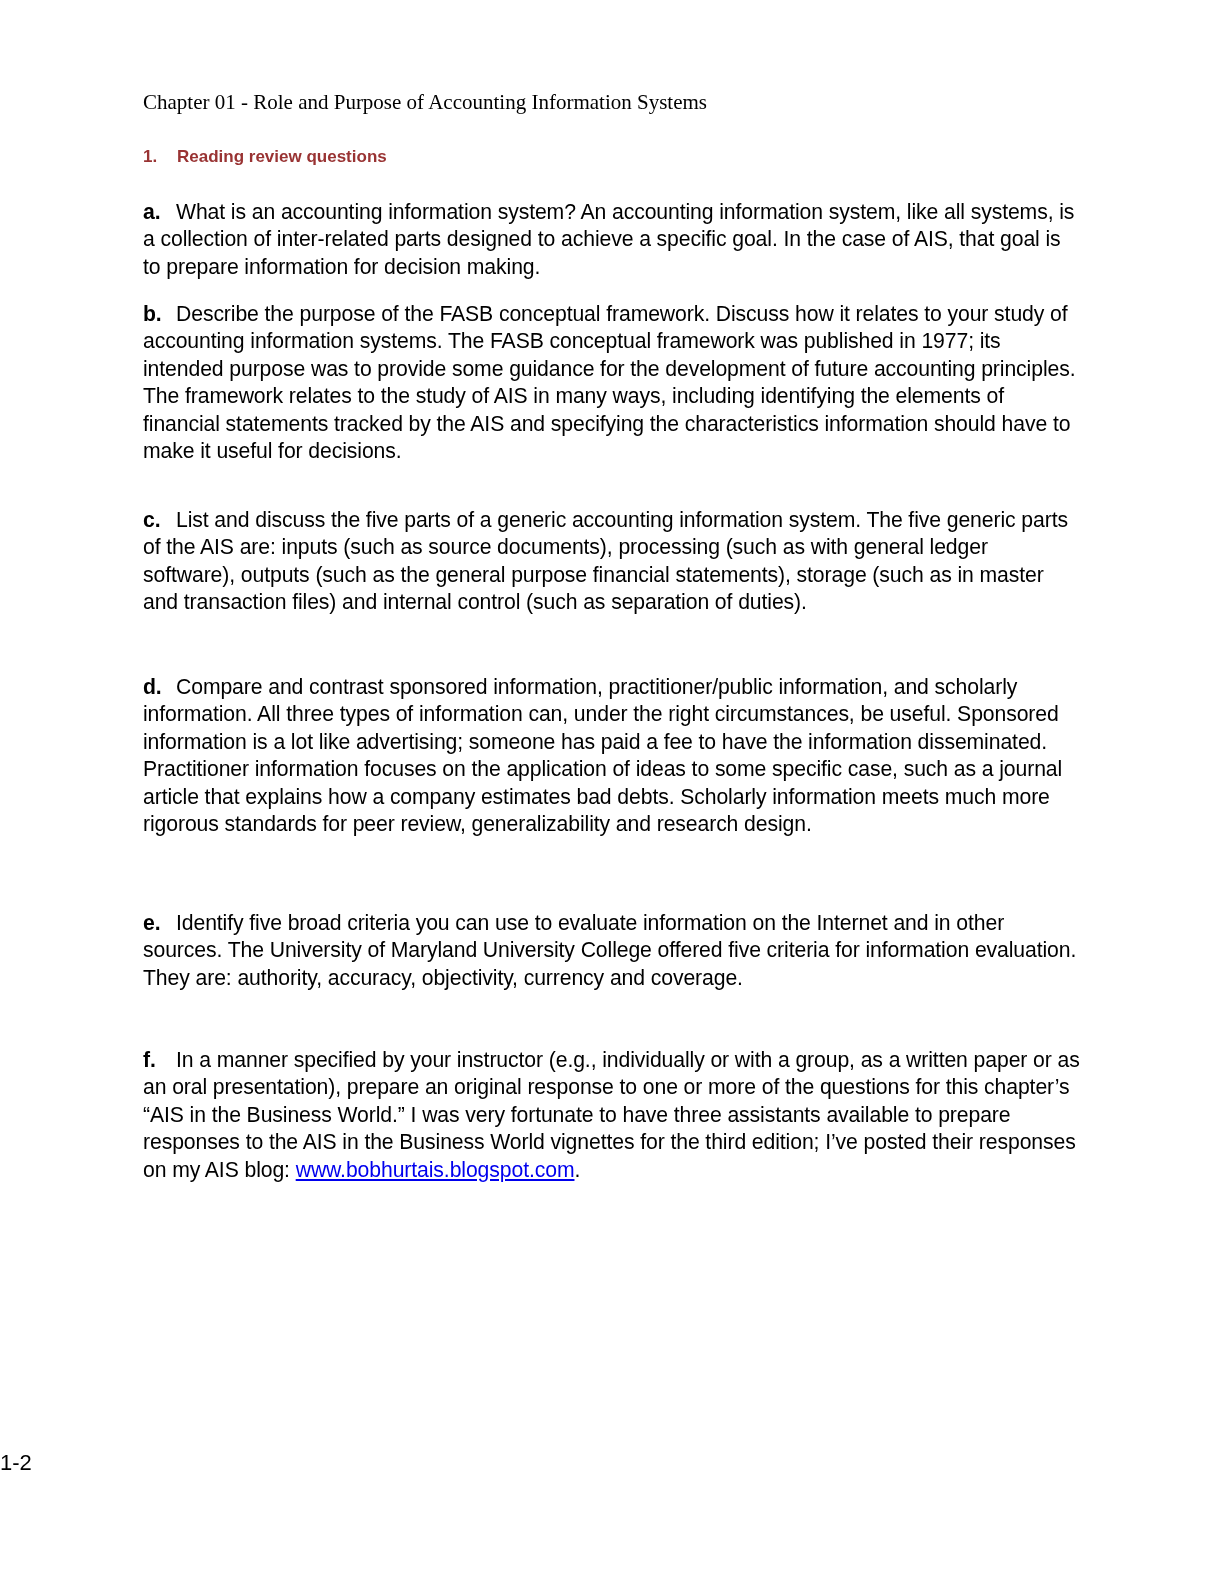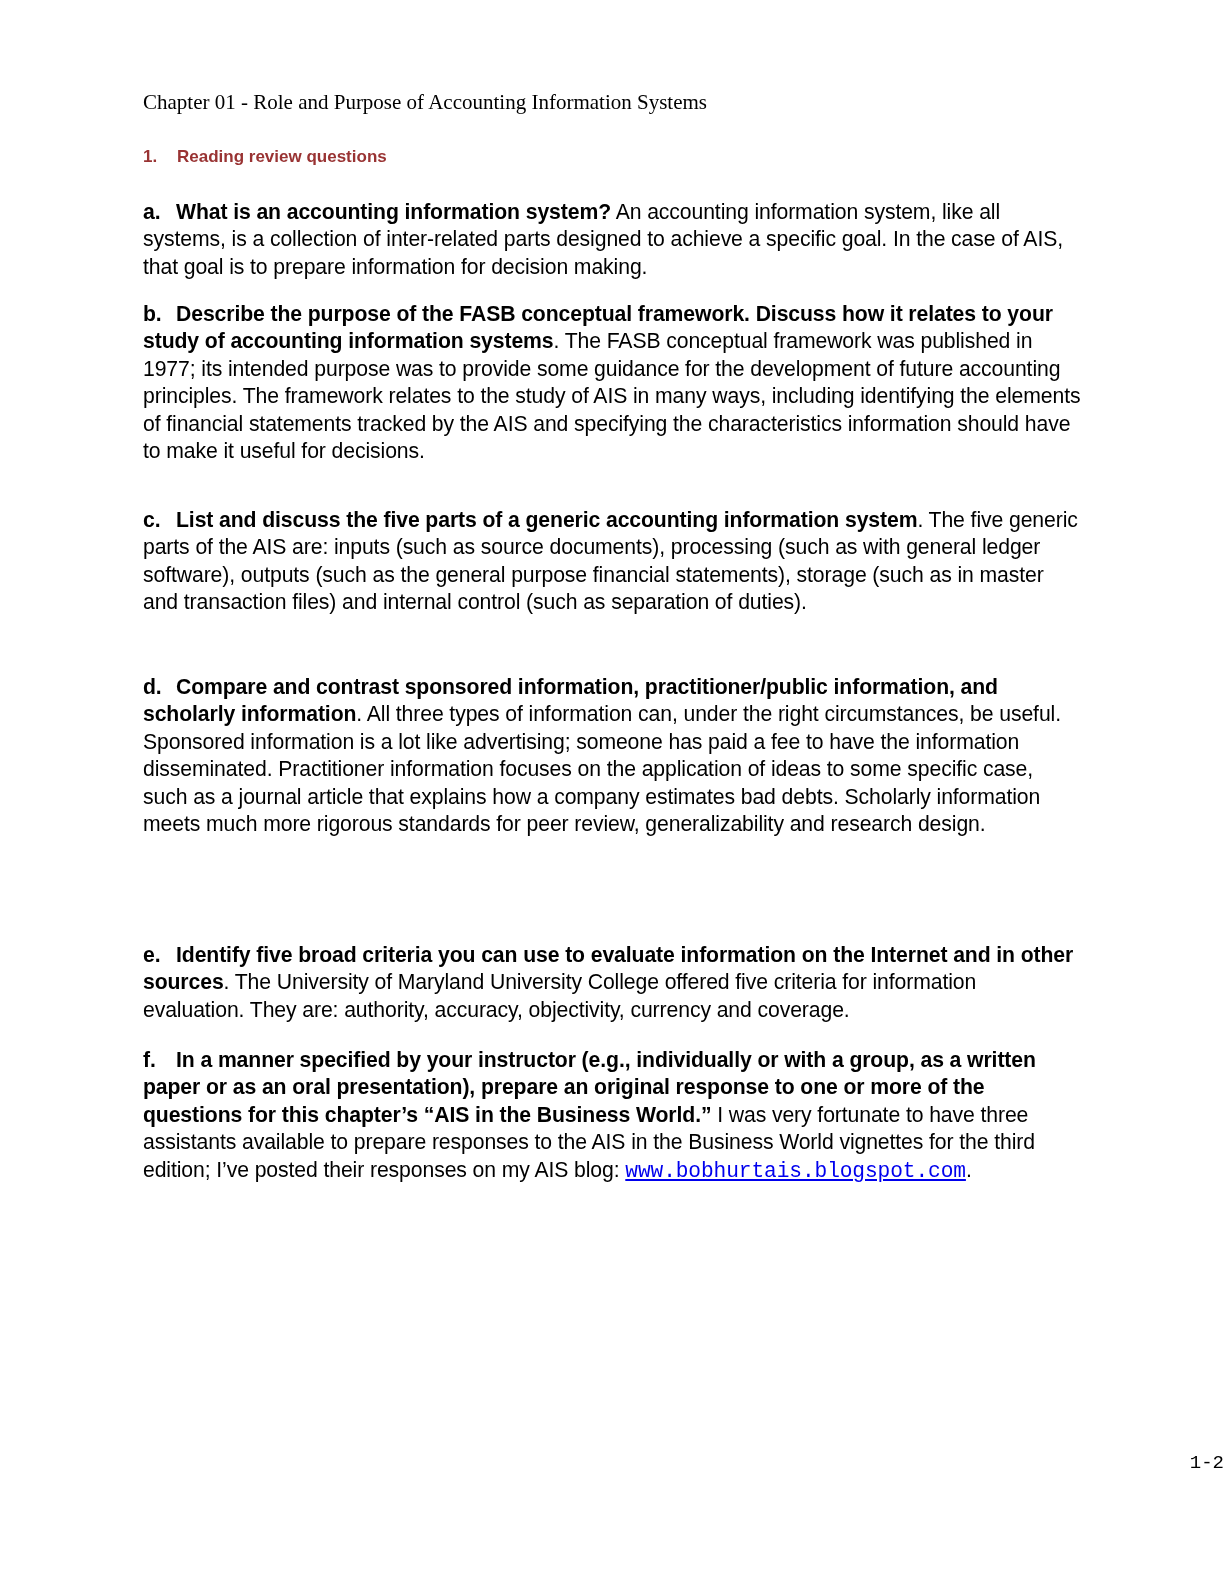--- a/index.html
+++ b/index.html
@@ -41,40 +41,39 @@
     .qa {
       position: absolute;
       left: 143px;
       width: 940px;
       font-family: "Liberation Sans", "DejaVu Sans", sans-serif;
       font-size: 21.2px;
       line-height: 27.4px;
       letter-spacing: -0.1px;
     }
     .qa .q {
-      font-weight: bold;
+      font-weight: normal;
     }
     .qa .letter {
       font-weight: bold;
       display: inline-block;
       width: 33px;
     }
     .qa a {
       color: #0000ee;
       text-decoration: underline;
-      font-family: Liberation Mono, monospace;
     }
     .page-number {
       position: absolute;
       left: 0;
       width: 1224px;
       top: 1451px;
-      text-align: right;
-      font-family: Liberation Mono, monospace;
-      font-size: 19px;
+      text-align: left;
+      font-family: Liberation Sans, sans-serif;
+      font-size: 22px;
       line-height: 24px;
     }
   </style>
 </head>
 <body>
 
 <div class="page-header">Chapter 01 - Role and Purpose of Accounting Information Systems</div>
 
 <div class="section-heading"><span class="num">1.</span><span>Reading review questions</span></div>
 
@@ -87,21 +86,21 @@
 </div>
 
 <div class="qa" style="top:506px;">
   <span class="letter">c.</span><span class="q">List and discuss the five parts of a generic accounting information system</span><span>. The five generic parts of the AIS are:  inputs (such as source documents), processing (such as with general ledger software), outputs (such as the general purpose financial statements), storage (such as in master and transaction files) and internal control (such as separation of duties).</span>
 </div>
 
 <div class="qa" style="top:673px;">
   <span class="letter">d.</span><span class="q">Compare and contrast sponsored information, practitioner/public information, and scholarly information</span><span>.  All three types of information can, under the right circumstances, be useful.  Sponsored information is a lot like advertising; someone has paid a fee to have the information disseminated.  Practitioner information focuses on the application of ideas to some specific case, such as a journal article that explains how a company estimates bad debts.  Scholarly information meets much more rigorous standards for peer review, generalizability and research design.</span>
 </div>
 
-<div class="qa" style="top:909px;margin-top:32px;">
+<div class="qa" style="top:909px;">
   <span class="letter">e.</span><span class="q">Identify five broad criteria you can use to evaluate information on the Internet and in other sources</span><span>.  The University of Maryland University College offered five criteria for information evaluation.  They are:  authority, accuracy, objectivity, currency and coverage.</span>
 </div>
 
 <div class="qa" style="top:1046px;">
   <span class="letter">f.</span><span class="q">In a manner specified by your instructor (e.g., individually or with a group, as a written paper or as an oral presentation), prepare an original response to one or more of the questions for this chapter’s “AIS in the Business World.”</span><span>   I was very fortunate to have three assistants available to prepare responses to the AIS in the Business World vignettes for the third edition; I’ve posted their responses on my AIS blog:  </span><a href="www.bobhurtais.blogspot.com">www.bobhurtais.blogspot.com</a><span>.</span>
 </div>
 
 <div class="page-number">1-2</div>
 
 </body></html>

